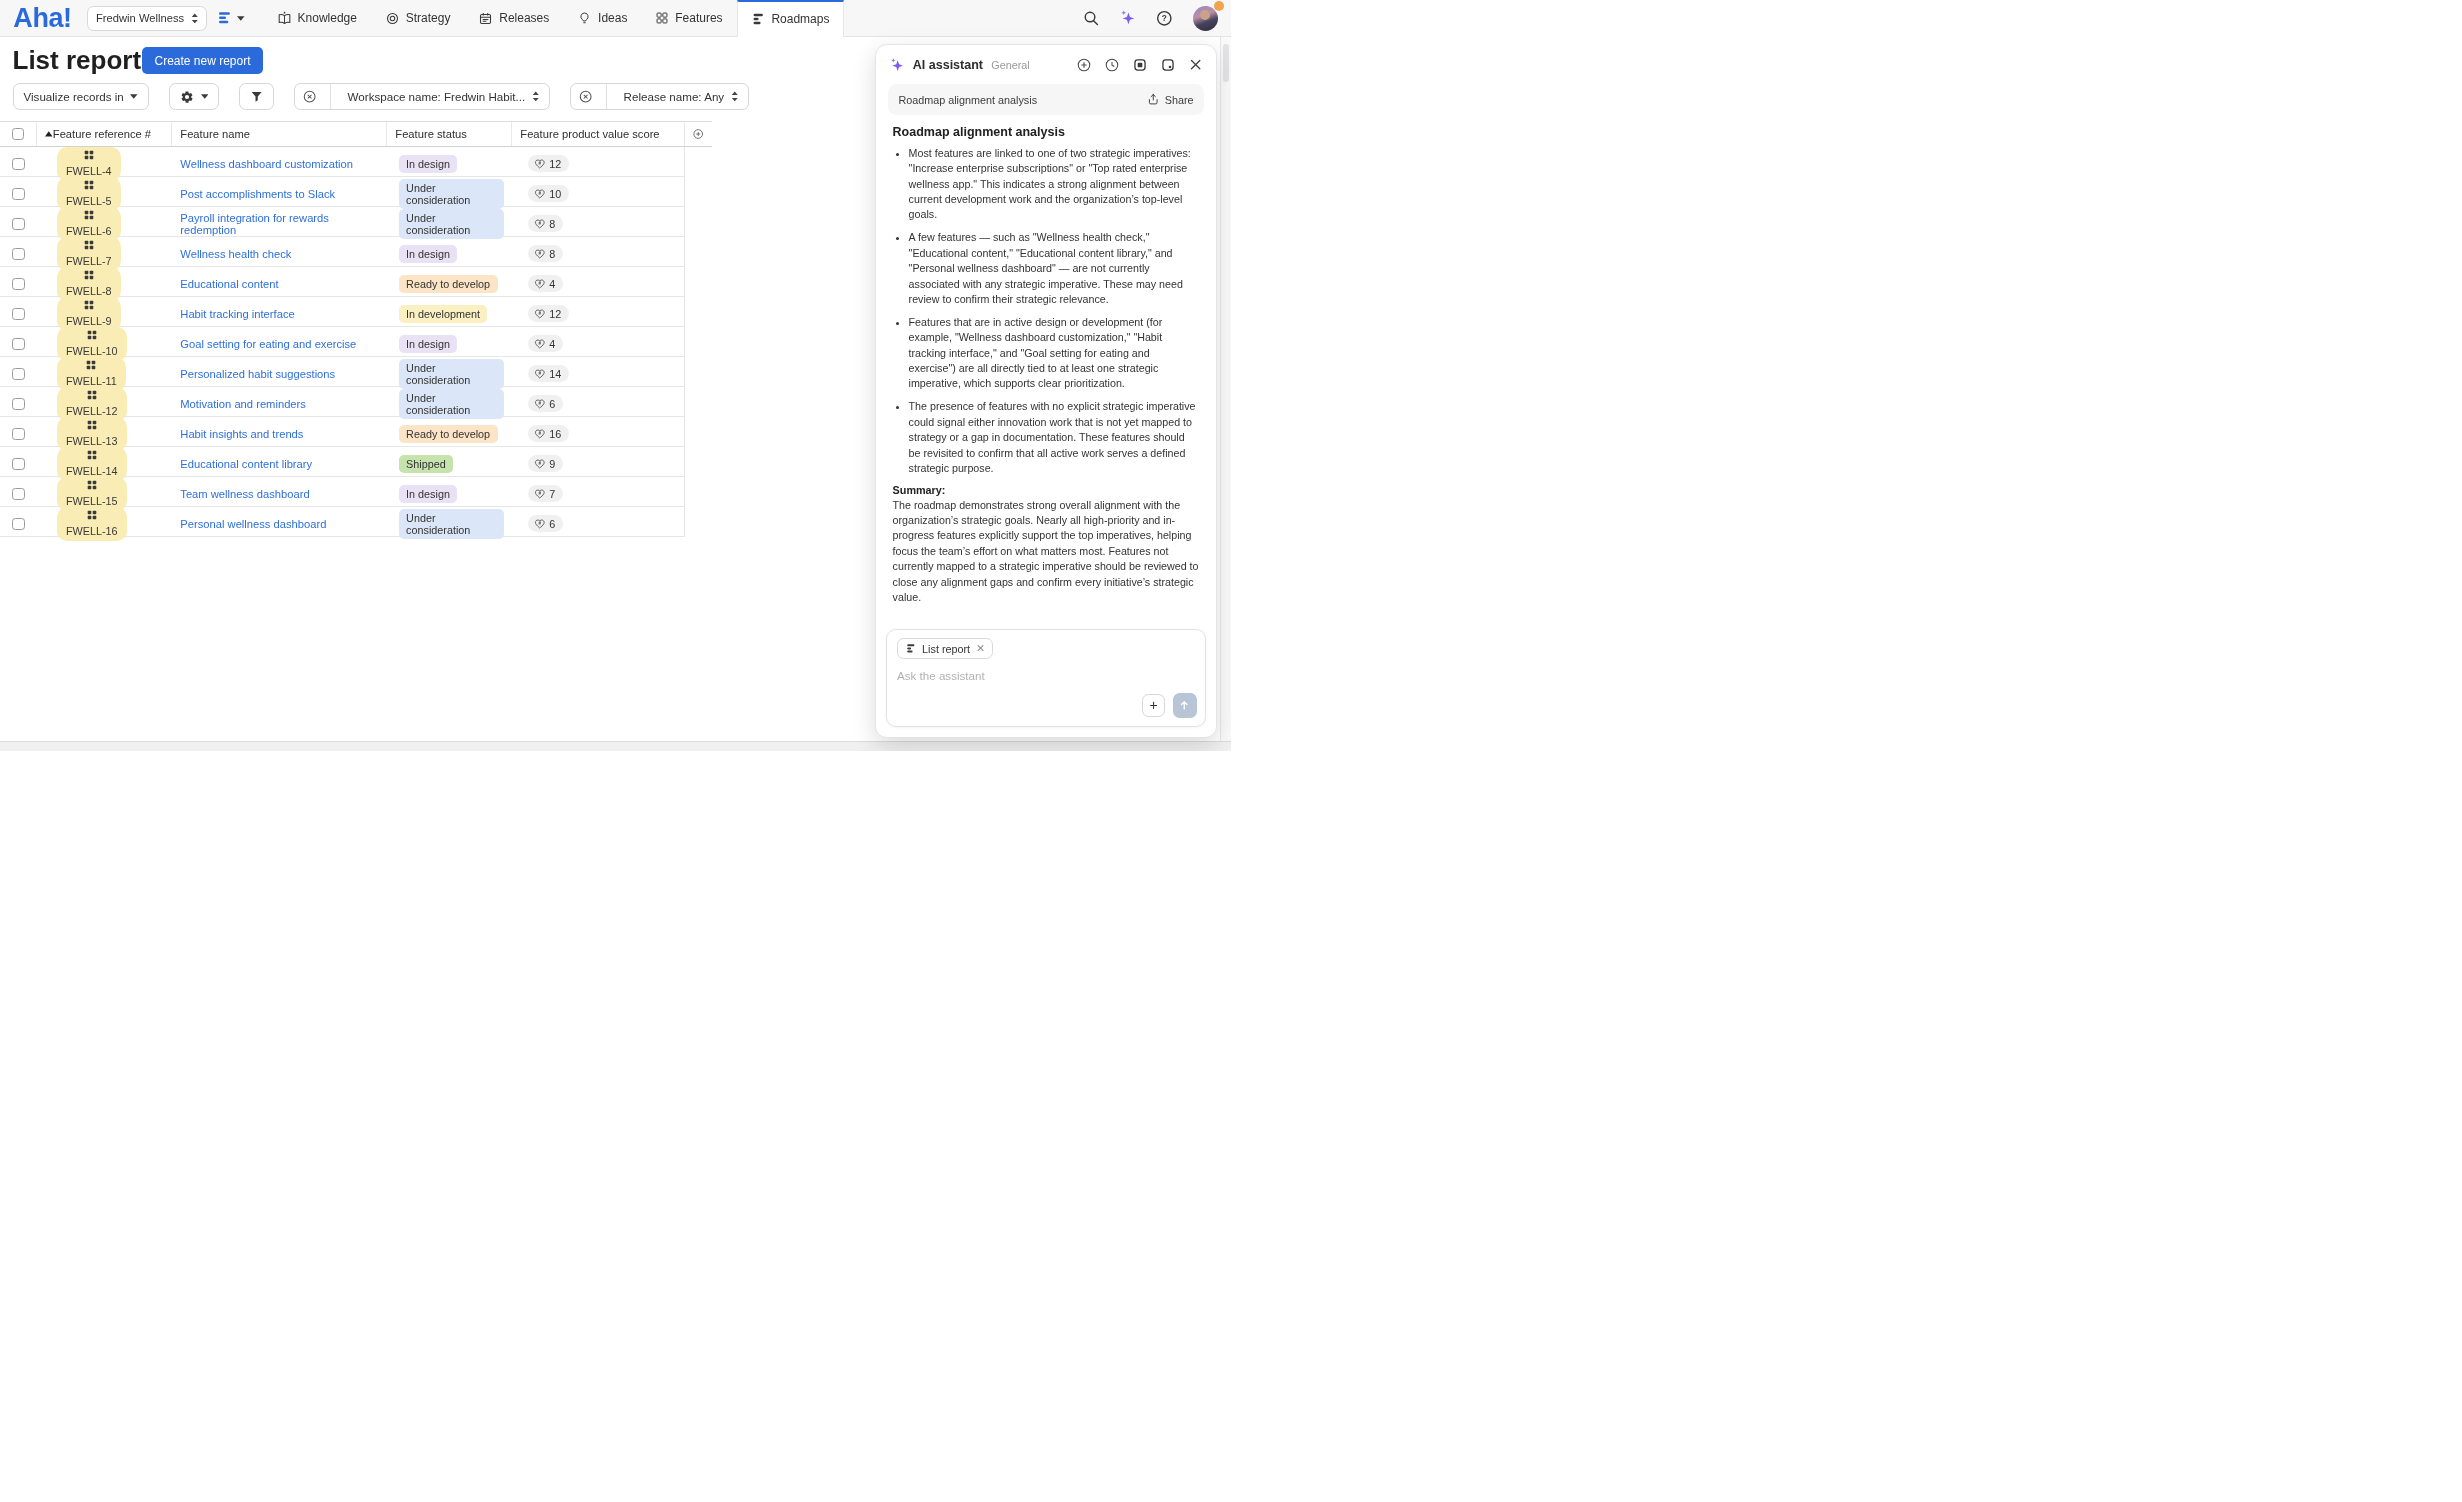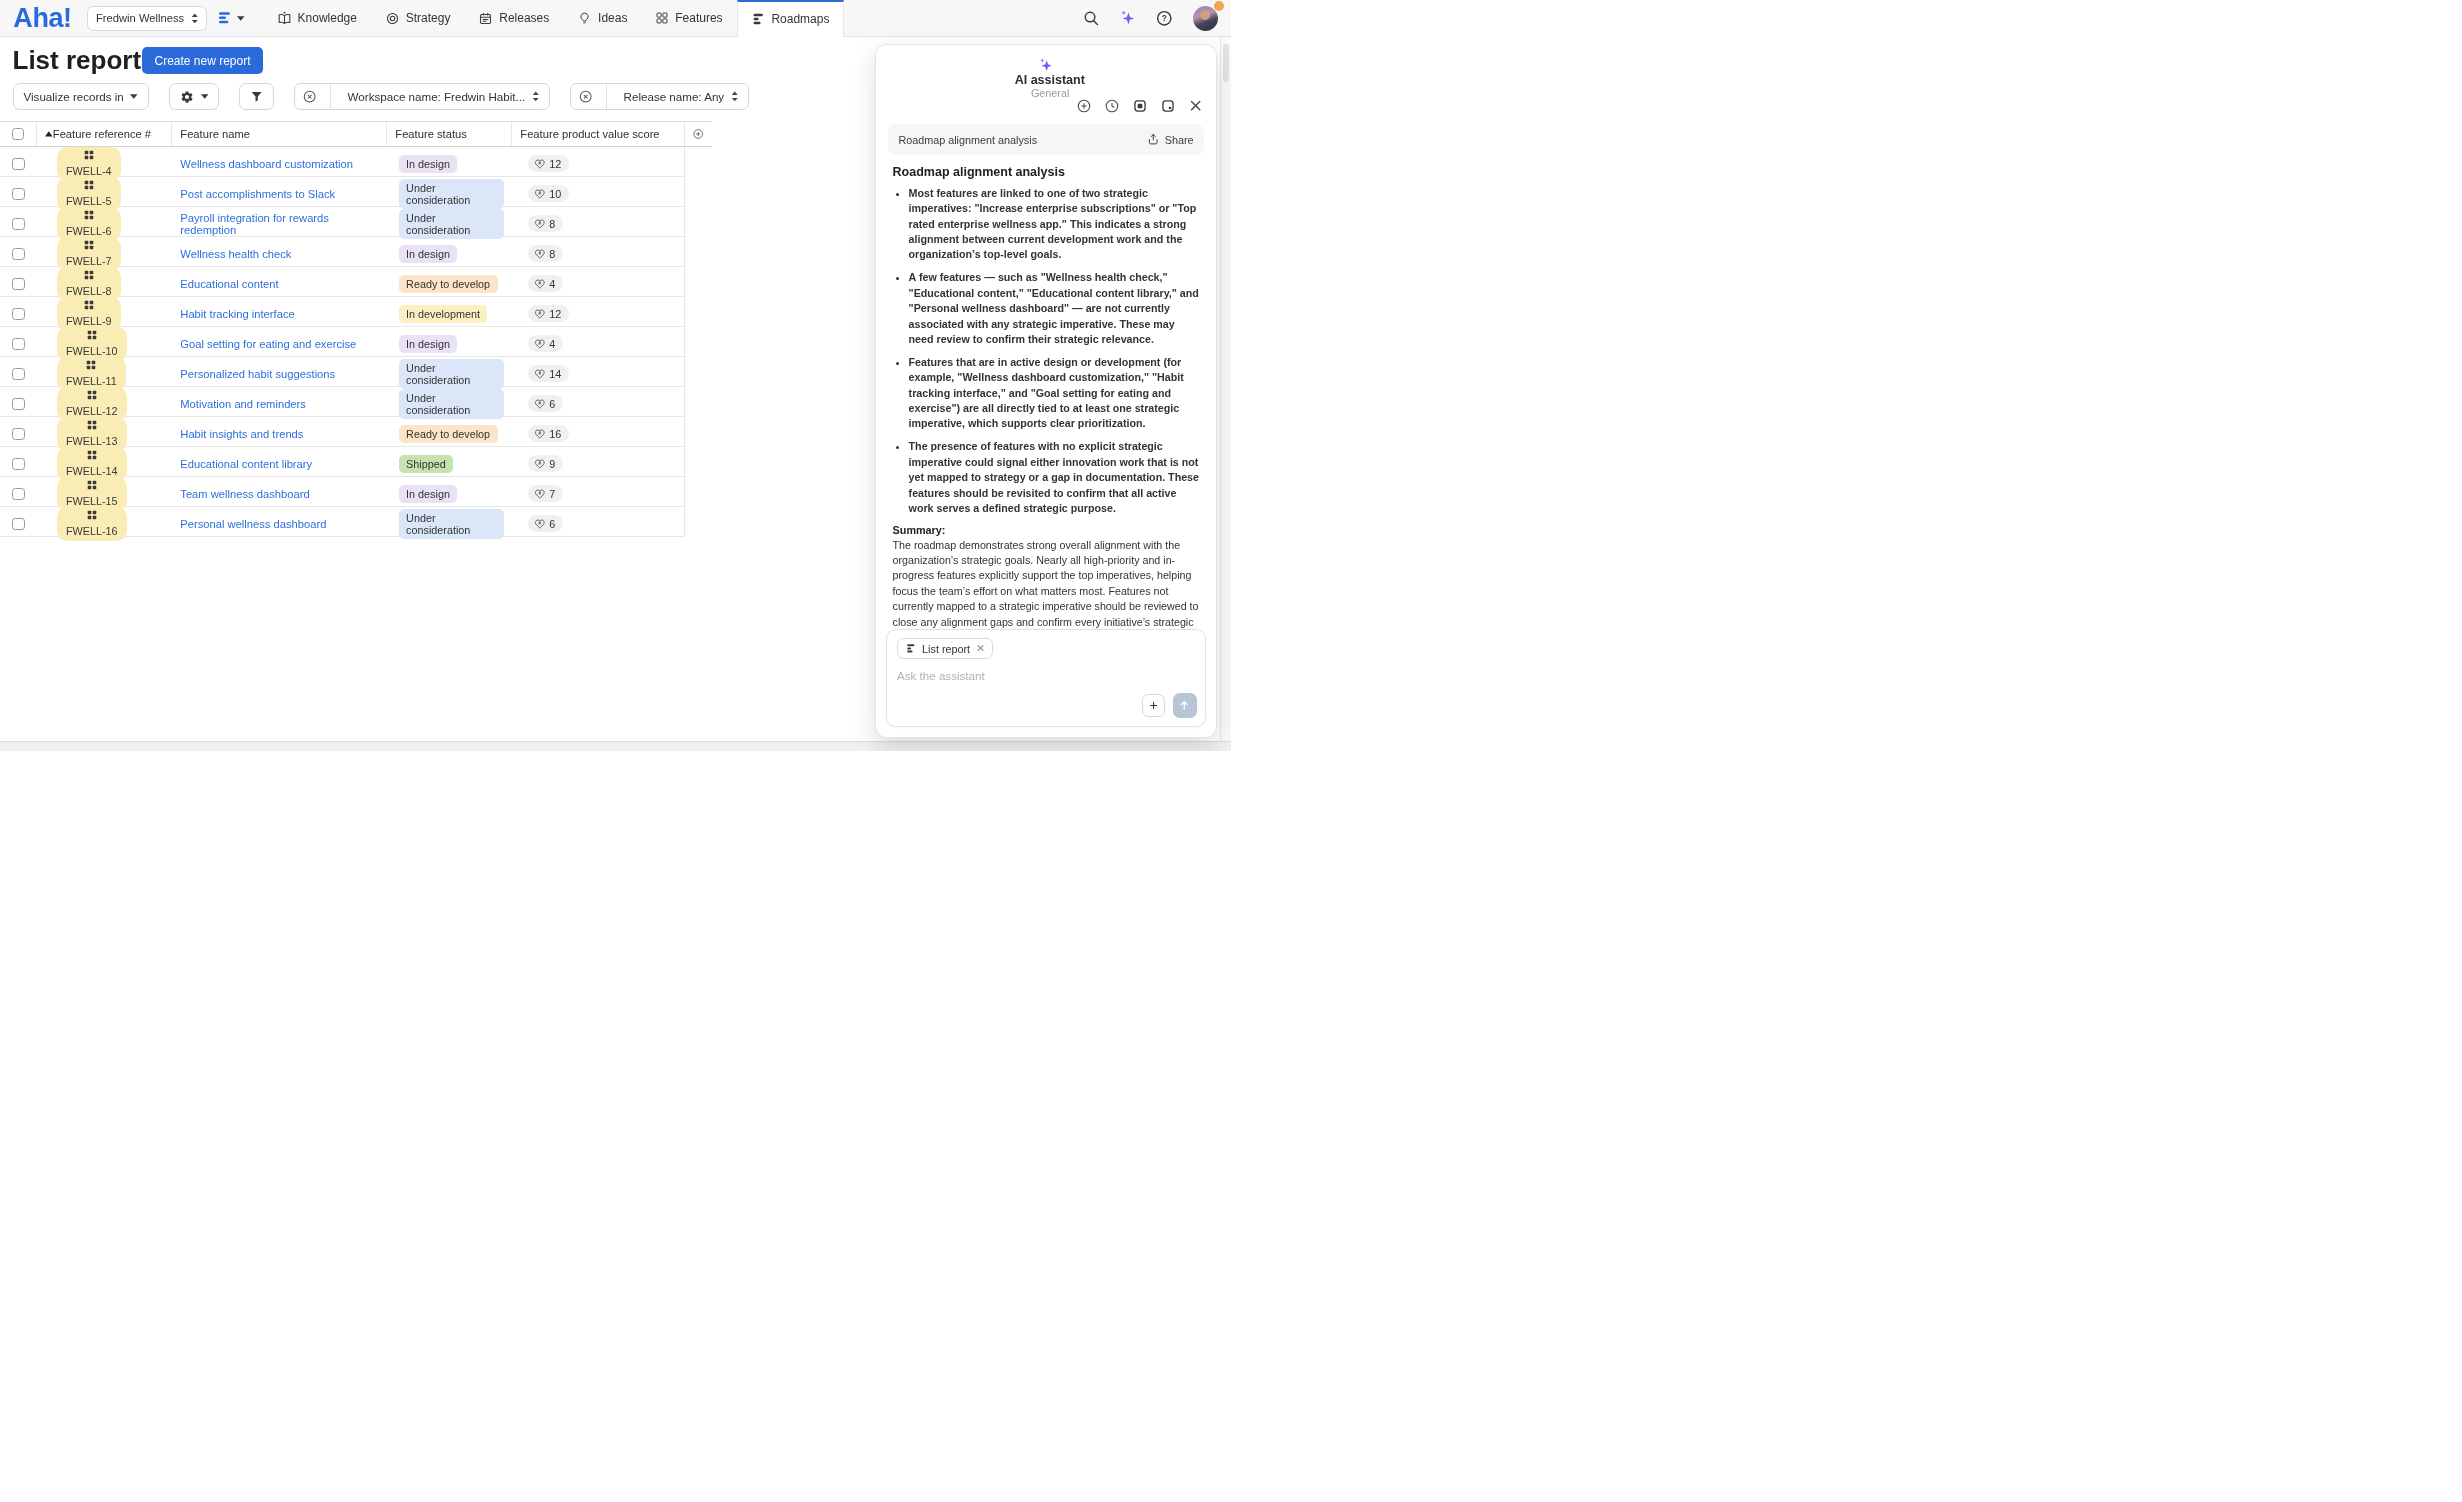--- a/index.html
+++ b/index.html
@@ -95,33 +95,33 @@
   .rail-handle { position:absolute; top:6.6px; right:1.7px; width:6.6px; height:38px; background:#e4e4e6; border-radius:4.2px; }
   .rail-dot { position:absolute; right:14px; width:3.3px; height:3.3px; border-radius:0.8px; background:#b9b9b9; }
   .bottom-band { position:absolute; left:0; right:0; bottom:0; height:10px; background:#f0f0f1; border-top:0.8px solid #dcdcdc; z-index:1; }
 
   
   .ai-panel {
     position:absolute; left:875px; top:44px; width:342px; height:694px;
     background:#fff; border:0.8px solid #e4e4e4; border-radius:11.6px;
     box-shadow:0 8.3px 25px rgba(0,0,0,.14); z-index:10; overflow:hidden;
   }
-  .ai-header { display:flex; align-items:center; padding:11.6px 13.3px 6.6px 13.3px;flex-direction:column; }
+  .ai-header { display:flex; align-items:center; padding:11.6px 13.3px 6.6px 13.3px; }
   .ai-title { font-size:12.5px; font-weight:700; color:#2d2d2d; margin-left:7.5px; }
   .ai-mode { font-size:10.8px; color:#9a9a9a; margin-left:8.3px; }
   .ai-header-icons { margin-left:auto; display:flex; align-items:center; gap:14px; }
   .chat-bar {
     margin:5px 11.6px 0 11.6px; background:#f6f6f7; border-radius:8.3px; height:31px;
     display:flex; align-items:center; padding:0 10.8px; cursor:pointer;
   }
   .chat-bar-title { font-size:10.8px; color:#3c3c3c; }
   .share-btn { margin-left:auto; display:flex; align-items:center; gap:5px; font-size:10.8px; color:#3c3c3c; cursor:pointer; }
   .ai-content { padding:10px 16.6px 0 16.6px; }
   .ai-heading { font-size:12.5px; font-weight:700; color:#222; margin-bottom:6.6px; }
-  .ai-content ul { padding-left:16px;font-weight:bold; }
+  .ai-content ul { padding-left:16px; }
   .ai-content li { font-size:10.7px; line-height:1.44; color:#333; margin-bottom:7.5px; }
   .summary-label { font-size:10.8px; font-weight:700; color:#222; margin-top:3.3px; }
   .summary-text { font-size:10.7px; line-height:1.44; color:#333; margin-top:1.7px; }
   .ai-input-card {
     position:absolute; left:10px; right:10px; bottom:10px; height:98px;
     border:0.8px solid #e2e2e2; border-radius:10px; background:#fff; padding:8.3px 10px;
     box-shadow:0 0.8px 2.5px rgba(0,0,0,.04);
   }
   .ctx-chip {
     display:inline-flex; align-items:center; gap:5.8px; border:0.8px solid #d9d9d9; border-radius:6.6px;

